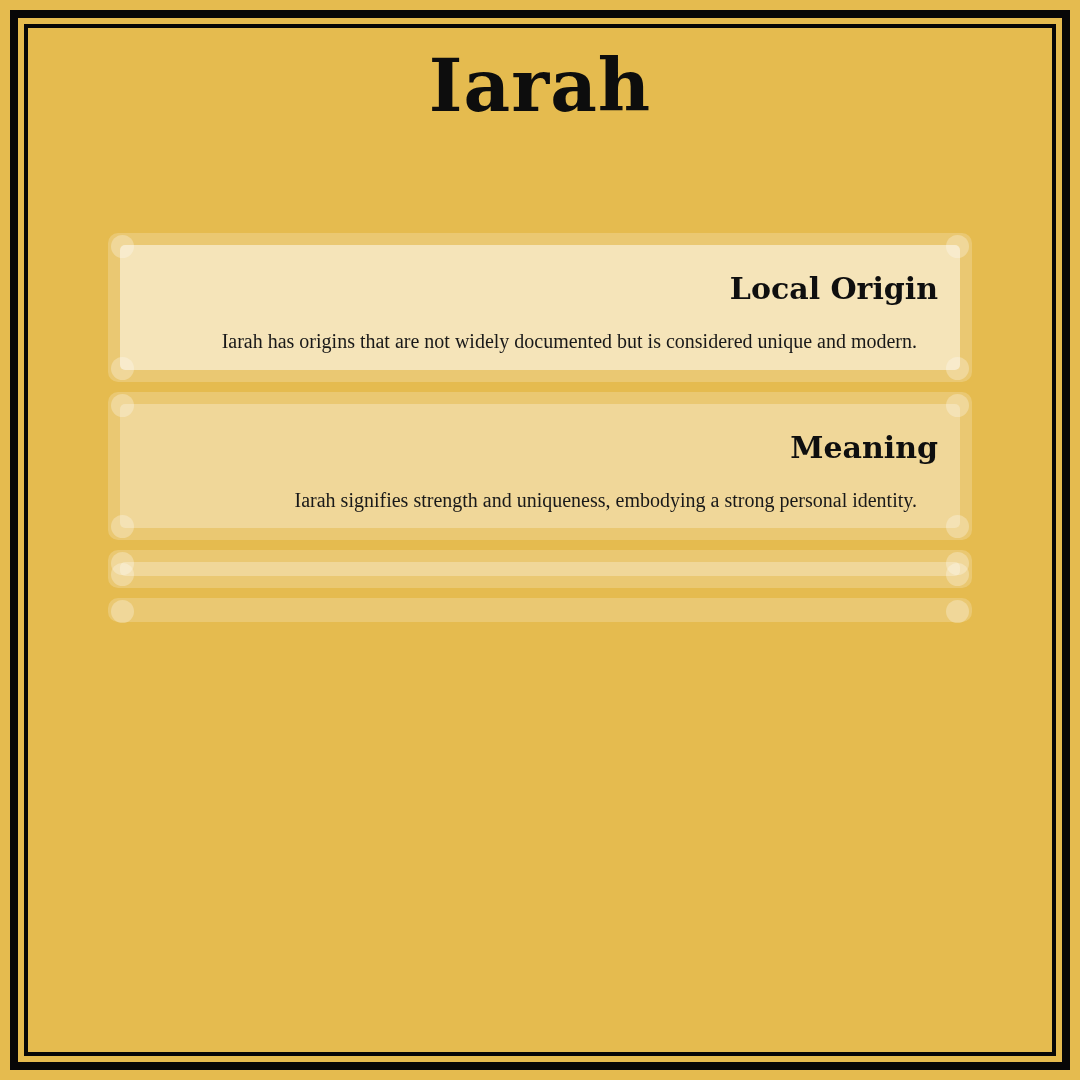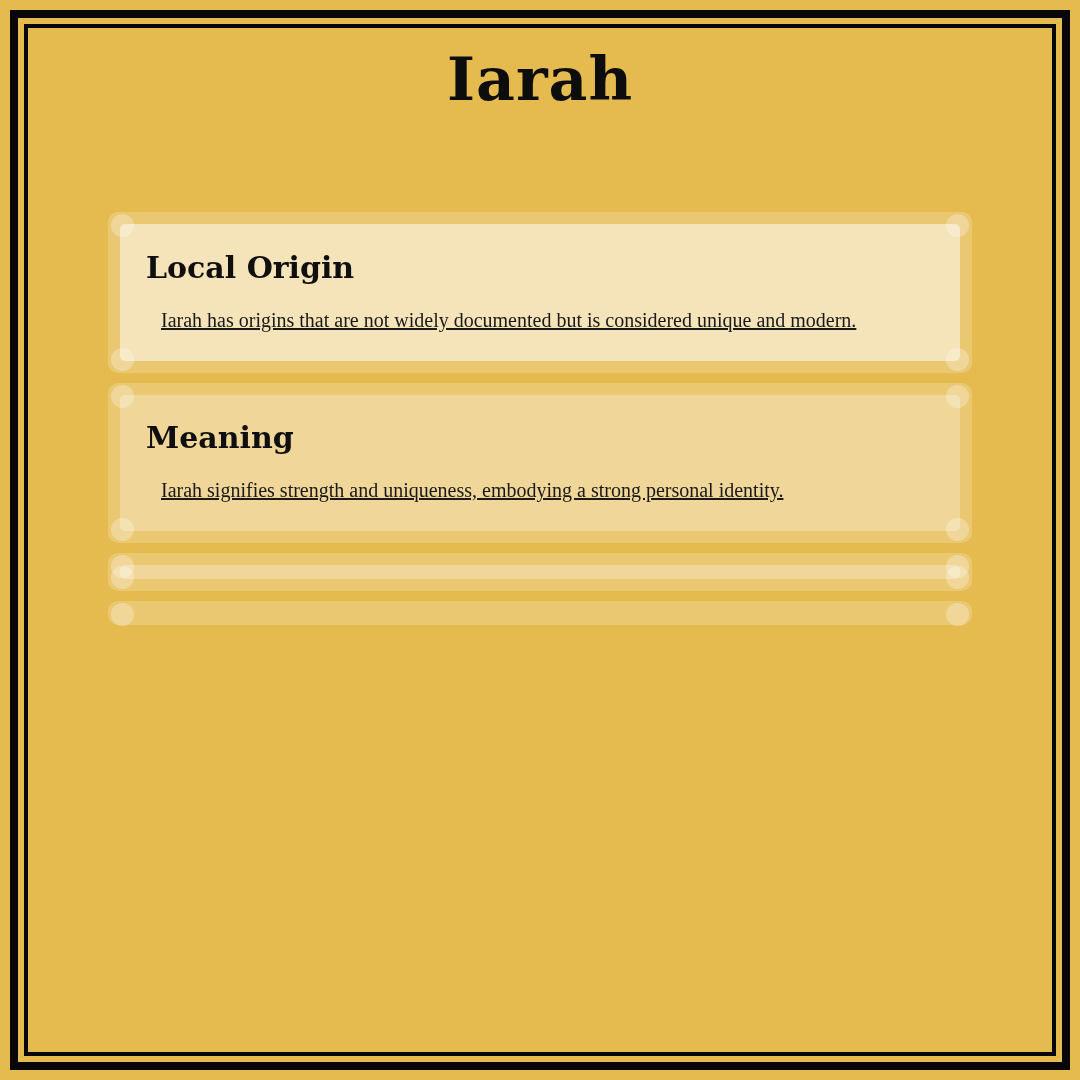--- a/index.html
+++ b/index.html
@@ -33,21 +33,21 @@
     position: absolute;
     inset: 28px;
     display: flex;
     flex-direction: column;
     align-items: center;
   }
   .page-title {
     margin-top: 18px;
     font-family: "DejaVu Serif", serif;
     font-weight: bold;
-    font-size: 60px;
+    font-size: 72px;
     line-height: 1.1;
     letter-spacing: 1px;
     color: #0d0d0d;
     text-align: center;
   }
   .cards {
     margin-top: 60px;
     width: 864px;
     display: flex;
     flex-direction: column;
@@ -55,39 +55,38 @@
   }
   .card {
     position: relative;
     border-radius: 10px;
     background: var(--card-band, rgba(255,255,255,0.20));
     padding: 12px;
     box-sizing: border-box;
   }
   .card-inner {
     border-radius: 5px;
-    padding: 2px 34px 12px 26px;
-    text-align: left;
+    padding: 2px 22px 12px 26px;
+    text-align: right;
   }
   .card.light .card-inner { background: var(--card-light, rgba(255,255,255,0.50)); }
   .card.dark  .card-inner { background: var(--card-dark, rgba(255,255,255,0.28)); }
   .card-heading {
     font-family: "DejaVu Serif", serif;
     font-weight: bold;
     font-size: 30px;
     line-height: 1.1;
     color: #0f0f0f;
   }
   .card-body {
     font-size: 20px;
     line-height: 1.18;
     max-width: 750px;
-    margin: 16px auto;
+    margin: 4px auto;
     color: #191919;
-    text-decoration: underline;
   }
   .rivet {
     position: absolute;
     width: 23px;
     height: 23px;
     border-radius: 50%;
     background: rgba(255,255,255,0.28);
   }
   .rivet.tl { top: 2px; left: 3px; }
   .rivet.tr { top: 2px; right: 3px; }

